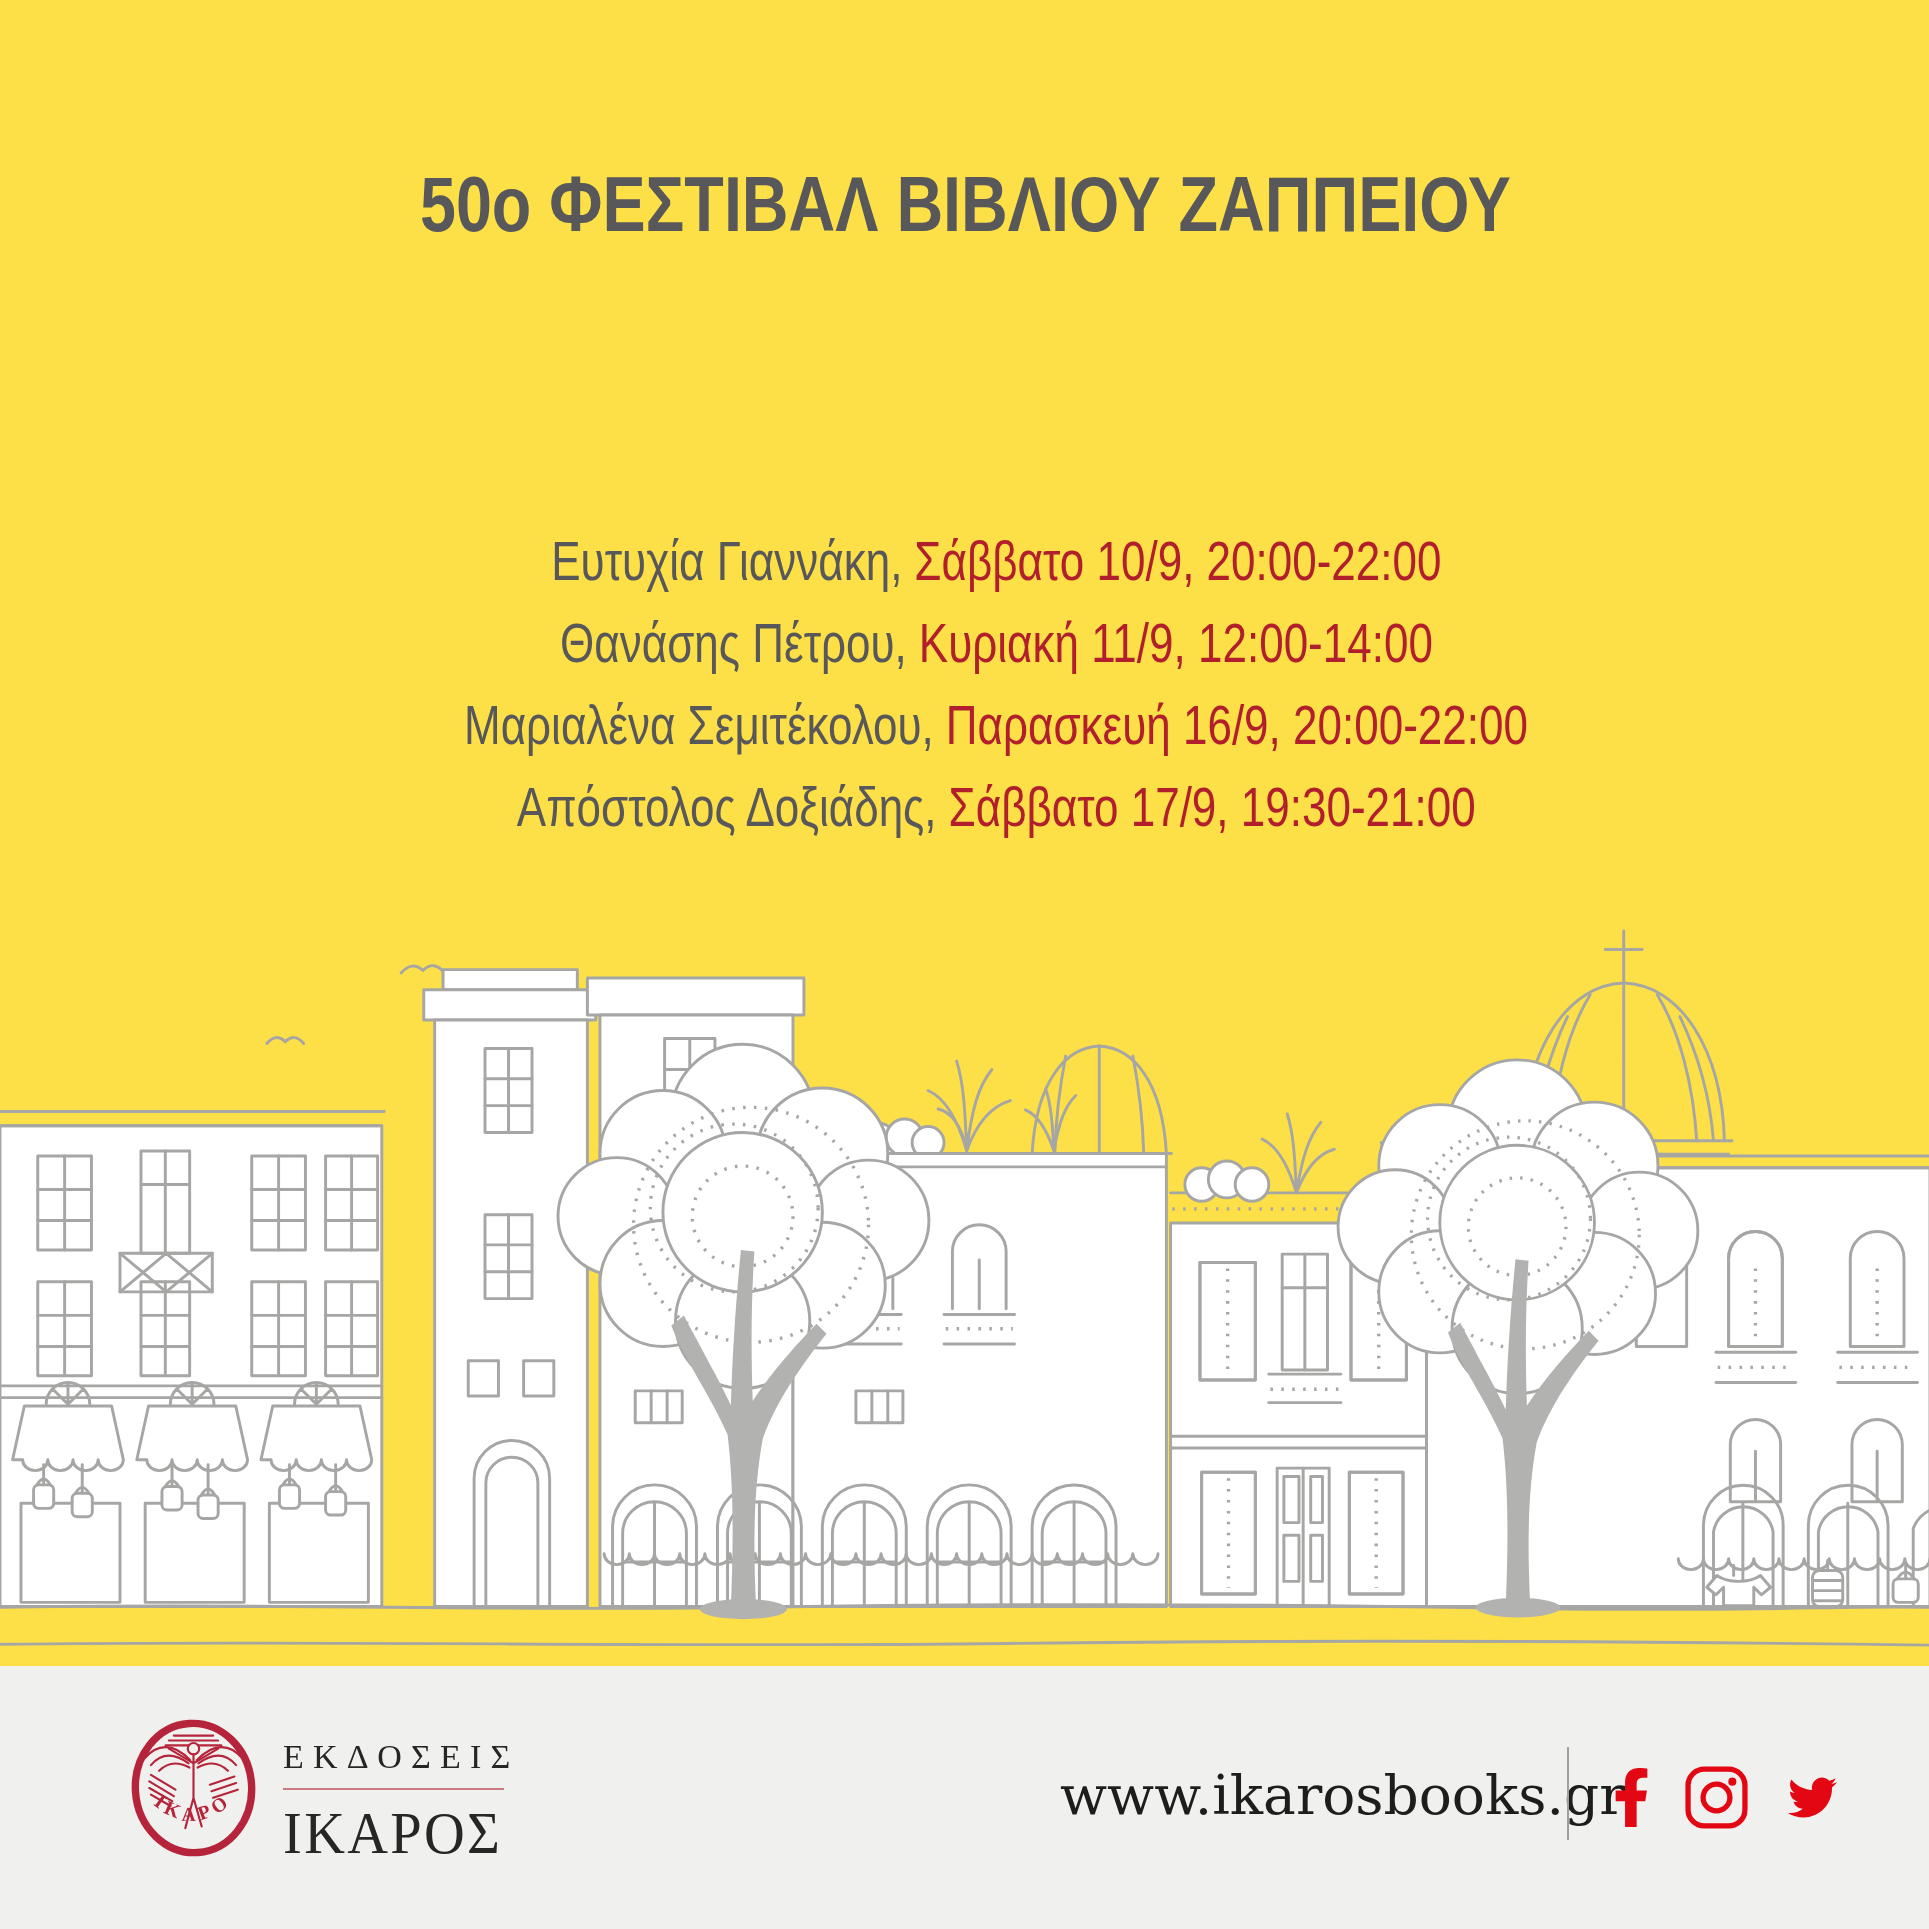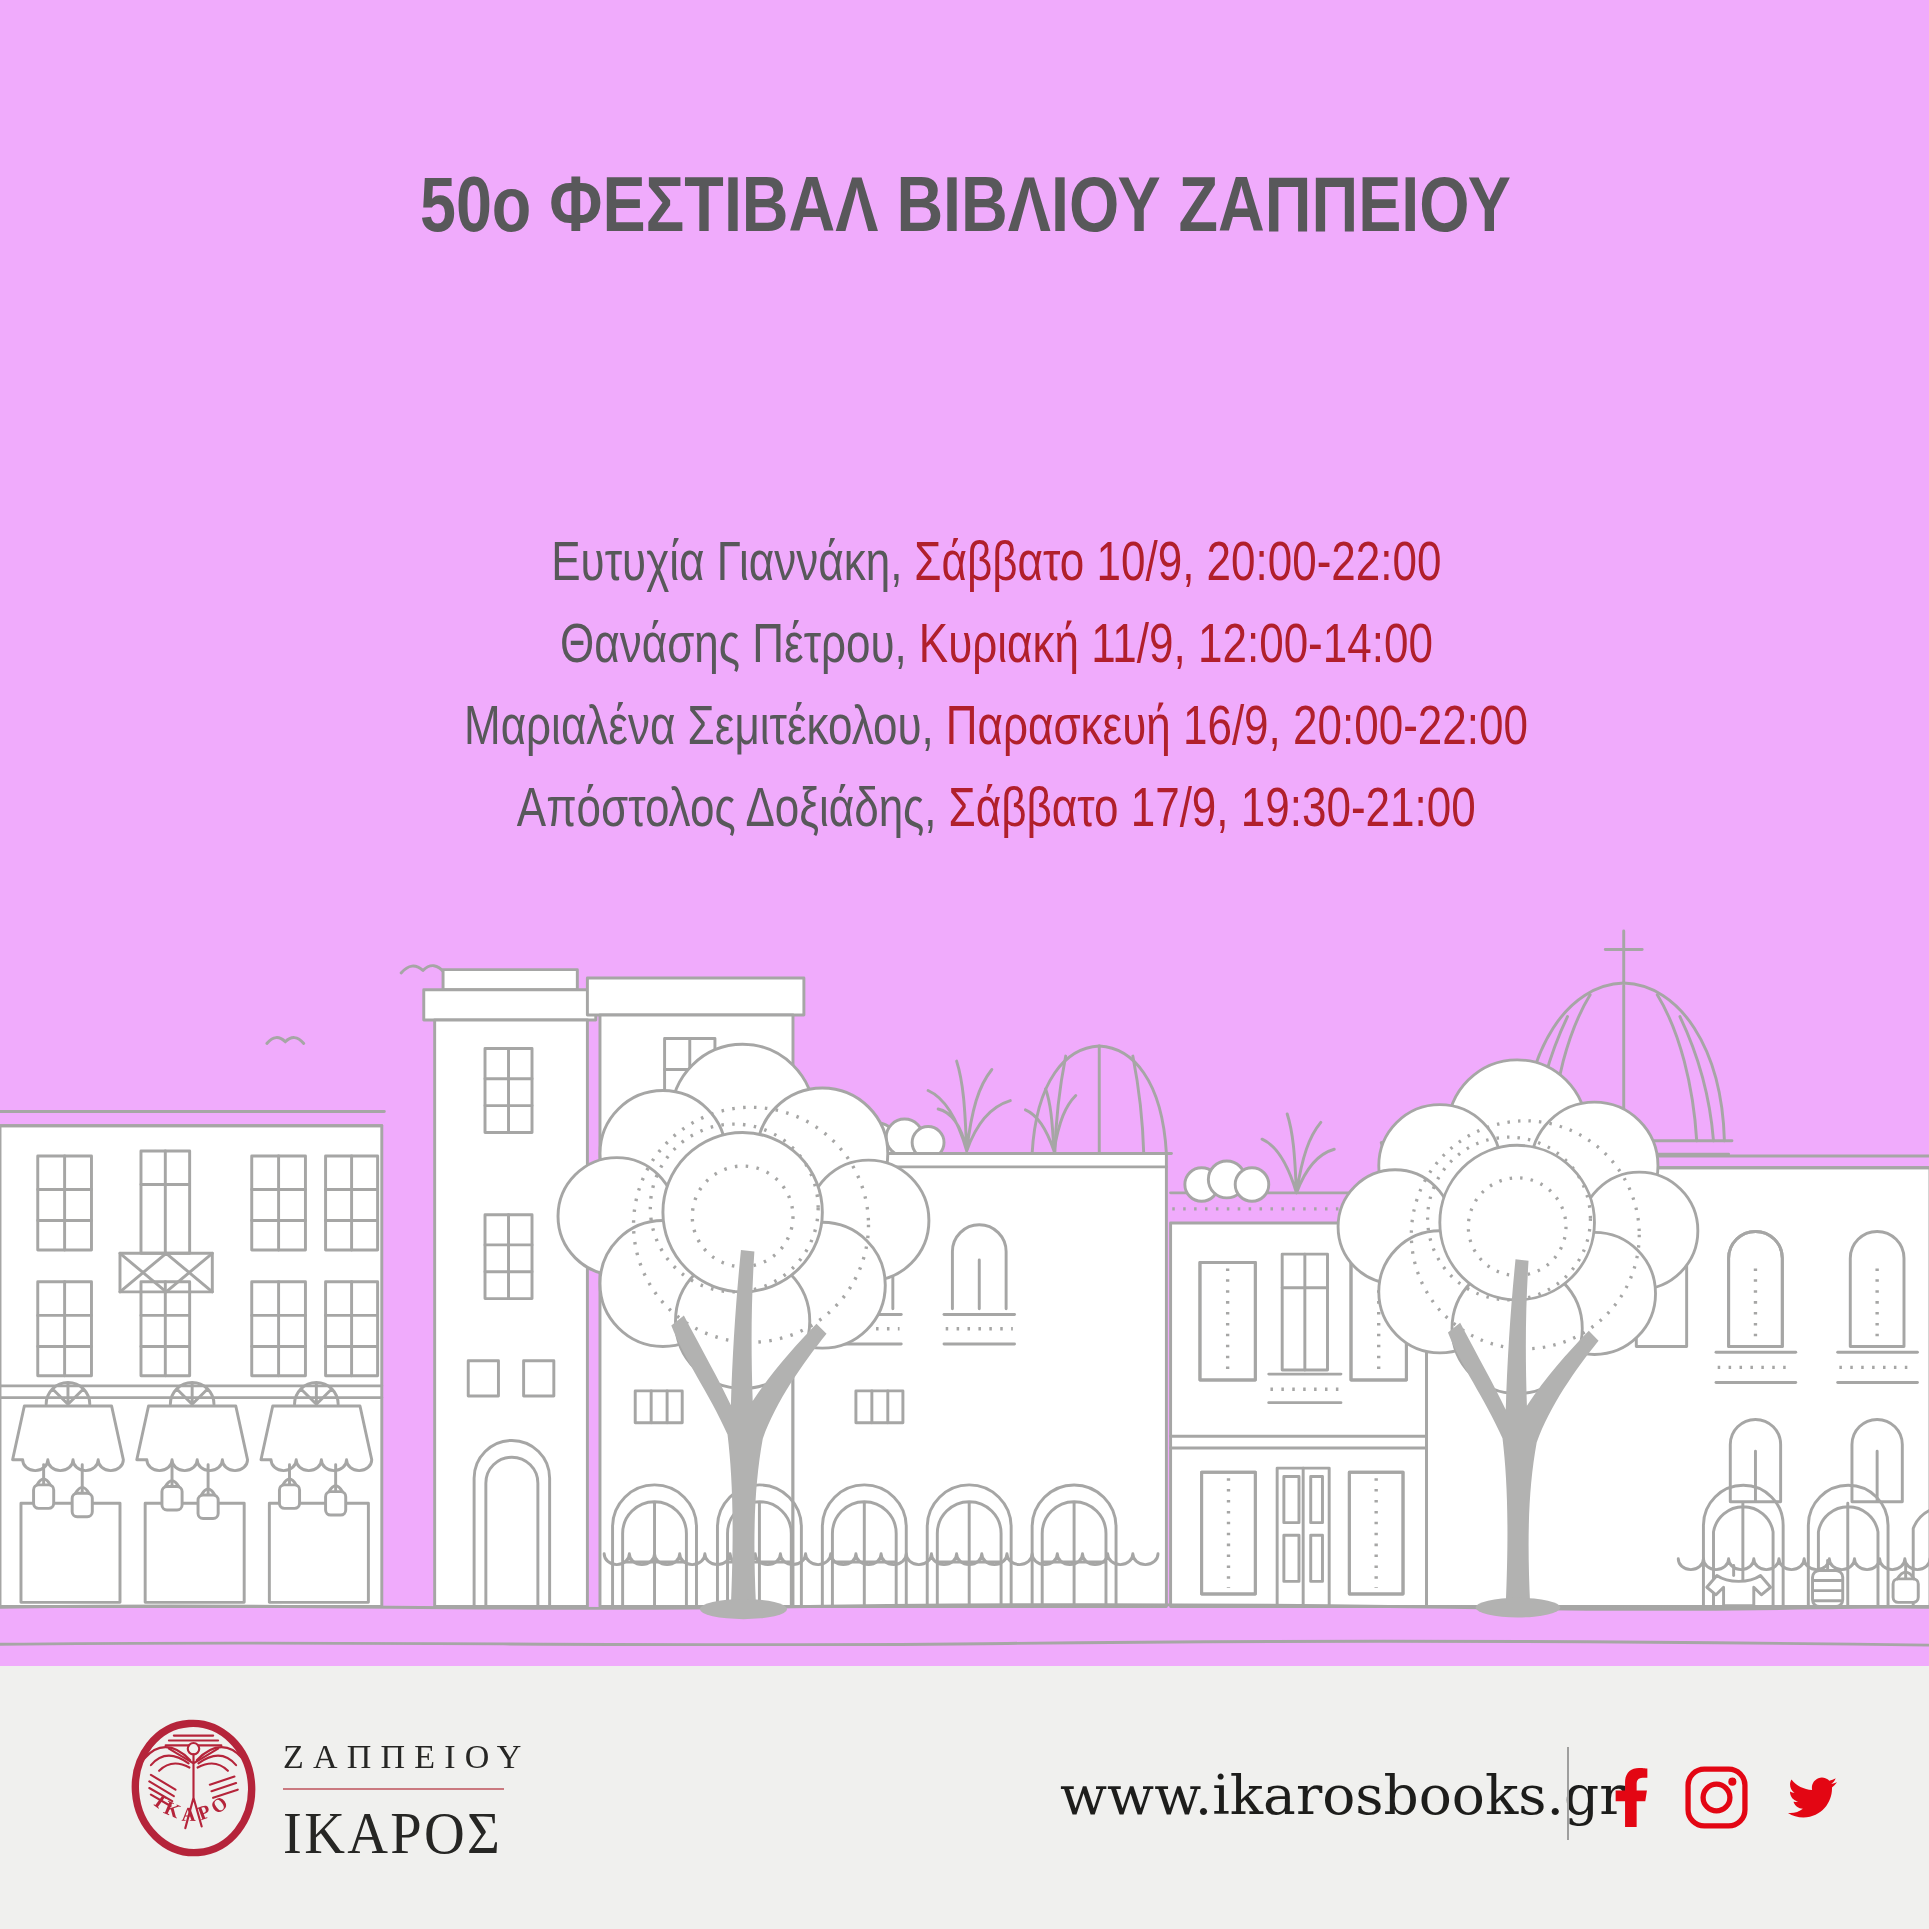--- a/index.html
+++ b/index.html
@@ -1,16 +1,16 @@
 <!DOCTYPE html>
 <html style="font-size:13.4px"><head>
 <meta charset="utf-8">
 <style>
   html,body{margin:0;padding:0;background:#ffffff;}
-  .canvas{position:relative;width:1930px;height:1930px;background:#f0abfc;overflow:hidden;
+  .canvas{position:relative;width:1930px;height:1930px;background:#fde047;overflow:hidden;
           font-family:"Liberation Sans",sans-serif;}
   .sqz{display:inline-block;transform:scaleX(.82);transform-origin:50% 50%;white-space:nowrap;}
   .center-line{position:absolute;left:0;width:100%;text-align:center;}
 
   .title{top:164px;font-size:77px;font-weight:bold;color:#58585a;line-height:81px;}
   .title .sqz{transform:scaleX(.84);}
 
   .subtitle{top:309px;font-size:57px;color:#3c3c3e;line-height:77px;font-weight:normal;}
   .subtitle .sqz{transform:scaleX(.78);}
   .subtitle .booth{font-weight:bold;color:#2f2f31;margin-left:13.4px;}
@@ -318,21 +318,21 @@
           <path d="M100 82 L130 72 M102 90 L132 80 M104 98 L134 88"></path>
         </g>
       </g>
       <path id="stampArc" d="M26 102 Q 80 152 134 98" fill="none"></path>
       <text font-size="24" fill="#b5243a" letter-spacing="6" font-family="Liberation Serif, serif" font-weight="bold">
         <textPath href="#stampArc" startOffset="6">ΙΚΑΡΟΣ</textPath>
       </text>
     </svg>
 
     <div class="brand">
-      <div class="pub">ΖΑΠΠΕΙΟΥ</div>
+      <div class="pub">ΕΚΔΟΣΕΙΣ</div>
       <div class="rule"></div>
       <div class="name">ΙΚΑΡΟΣ</div>
     </div>
 
     <div class="site">www.ikarosbooks.gr</div>
 
     <div class="vdivider"></div>
 
     <div class="social">
       <span>

